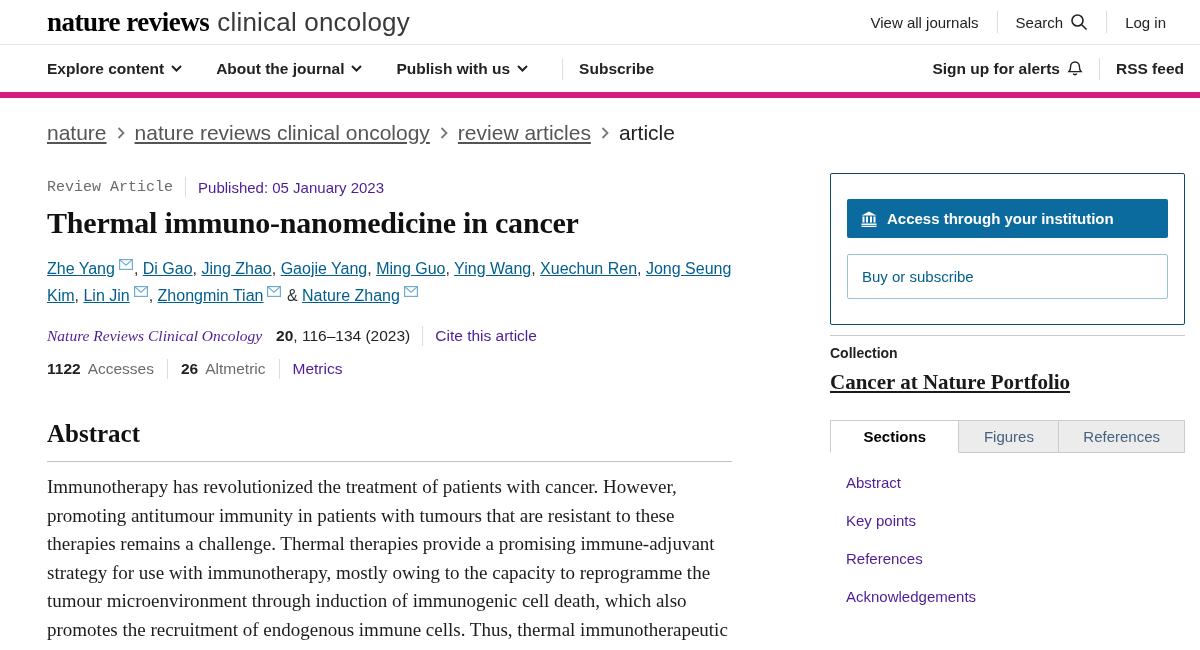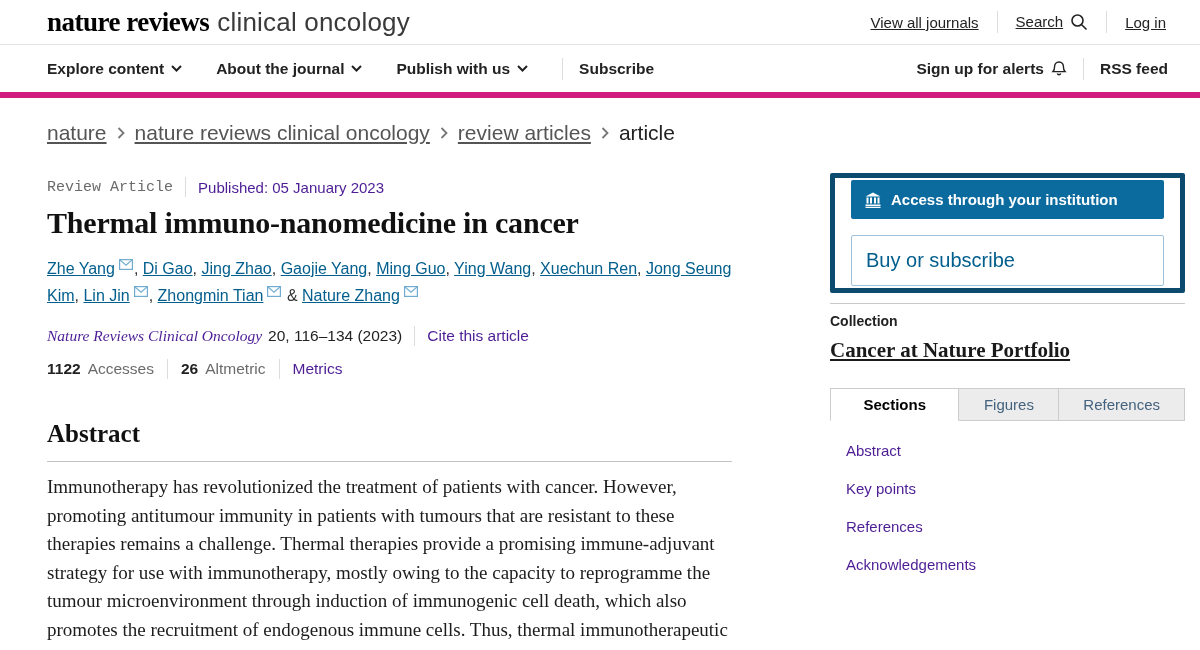--- a/index.html
+++ b/index.html
@@ -6,26 +6,26 @@
   html,body { width:1200px; height:650px; overflow:hidden; background:#fff;
     font-family:"Liberation Sans", sans-serif; color:#222; }
 
   
   .top-header { height:45px; display:flex; align-items:center;
     justify-content:space-between; padding:0 16px 0 47px; border-bottom:1px solid #e3e3e3; }
   .logo { display:flex; align-items:baseline; cursor:pointer; }
   .logo-bold { font-family:"Liberation Serif", serif; font-weight:700; font-size:27px; color:#000; letter-spacing:-0.5px; }
   .logo-light { font-size:26px; font-weight:300; color:#3a3a3a; margin-left:8px; letter-spacing:0.2px; }
   .header-links { display:flex; align-items:center; font-size:15px; }
-  .header-links .hl { padding:0 18px; cursor:pointer; display:flex; align-items:flex-start; gap:7px;text-decoration:underline; }
+  .header-links .hl { padding:0 18px; cursor:pointer; display:flex; align-items:flex-end; gap:7px; }
   .vdiv { width:1px; height:22px; background:#ddd; }
 
   
   .nav-row { height:47px; display:flex; align-items:flex-start;
-    justify-content:space-between; padding:0 32px 0 47px; }
+    justify-content:space-between; padding:0 16px 0 47px; }
   .nav-left, .nav-right { display:flex; align-items:center; height:100%; }
   .nav-item { font-weight:700; font-size:15.5px; display:flex; align-items:center;
     gap:7px; margin-right:34px; cursor:pointer; }
   .nav-item.sub { margin-left:16px; margin-right:0; }
   .nav-right .nav-item { margin-right:0; }
   .nav-right .vdiv { margin:0 16px; }
   .accent-bar { height:6px; background:#d31c7f; }
 
   
   .breadcrumb { padding:23px 0 0 47px; font-size:21px; color:#555;
@@ -45,37 +45,37 @@
   .meta-type { color:#6b6b6b;font-family:Liberation Mono, monospace; }
   .meta-row .vdiv { margin:0 12px; height:20px; }
   a.link, .link { color:#4c1d95; cursor:pointer; }
   .title { margin-top:9px; font-family:"Liberation Serif", serif; font-weight:700;
     font-size:30px; color:#111; letter-spacing:-0.2px; }
   .authors { margin-top:15px; font-size:16px; line-height:27px; color:#333; }
   .author-link { color:#025e8d; text-decoration:underline; cursor:pointer; }
   .env { display:inline-block; margin:0 1px 0 4px; transform:translateY(-4px); cursor:pointer; }
   .cite-row { margin-top:17px; font-size:15.5px; display:flex; align-items:center; }
   .journal-name { font-family:"Liberation Serif", serif; font-style:italic; }
-  .vol { font-weight:400; margin-left:6px; }
+  .vol { font-weight:700; margin-left:14px; }
   .cite-row .vdiv { margin:0 12px; height:20px; }
   .metrics-row { margin-top:13px; font-size:15.5px; display:flex; align-items:center; }
   .metrics-row .num { font-weight:700; color:#222; }
   .metrics-row .lbl { color:#6b6b6b; margin-left:7px; }
   .metrics-row .vdiv { margin:0 13px; height:20px; }
   .abstract-h { margin-top:41px; font-family:"Liberation Serif", serif; font-weight:700; font-size:25px; color:#111; }
   .abstract-hr { margin-top:13px; border:none; border-top:1px solid #c2c2c2; }
   .abstract-p { margin-top:11px; font-family:"Liberation Serif", serif; font-size:19px;
     line-height:28.5px; color:#1c1c1c; }
 
   
-  .access-box { margin-top:28px; border:5px solid #0c4a6e; border-radius:2px; padding:2px 16px; }
+  .access-box { margin-top:28px; border:1px solid #0c4a6e; border-radius:2px; padding:25px 16px; }
   .btn-institution { display:flex; align-items:center; gap:10px; background:#0c6b9e; color:#fff;
     font-weight:700; font-size:15px; padding:11px 14px; border-radius:2px; cursor:pointer; }
   .btn-buy { margin-top:16px; border:1px solid #9dc2da; border-radius:2px; color:#025e8d;
-    font-size:20px; padding:13px 14px; cursor:pointer; background:#fff; }
+    font-size:15px; padding:13px 14px; cursor:pointer; background:#fff; }
   .assoc-h { margin-top:29px; font-family:"Liberation Serif", serif; font-weight:700; font-size:25px; color:#111; }
   .assoc-hr { margin-top:10px; border:none; border-top:1px solid #c9c9c9; }
   .collection-lbl { margin-top:9px; font-size:14px; font-weight:700; color:#222; }
   .collection-link { margin-top:9px; font-family:"Liberation Serif", serif; font-weight:700;
     font-size:21px; color:#1a1a1a; text-decoration:underline; cursor:pointer; display:inline-block; }
   .tabs { margin-top:25px; display:flex; }
   .tab { height:33px; display:flex; align-items:center; justify-content:center;
     font-size:15px; cursor:pointer; border:1px solid #ccc; background:#ececec; color:#44627e; }
   .tab:nth-child(1){ width:136px; } .tab:nth-child(2){ width:105px; border-left:none; }
   .tab:nth-child(3){ width:132px; border-left:none; }

